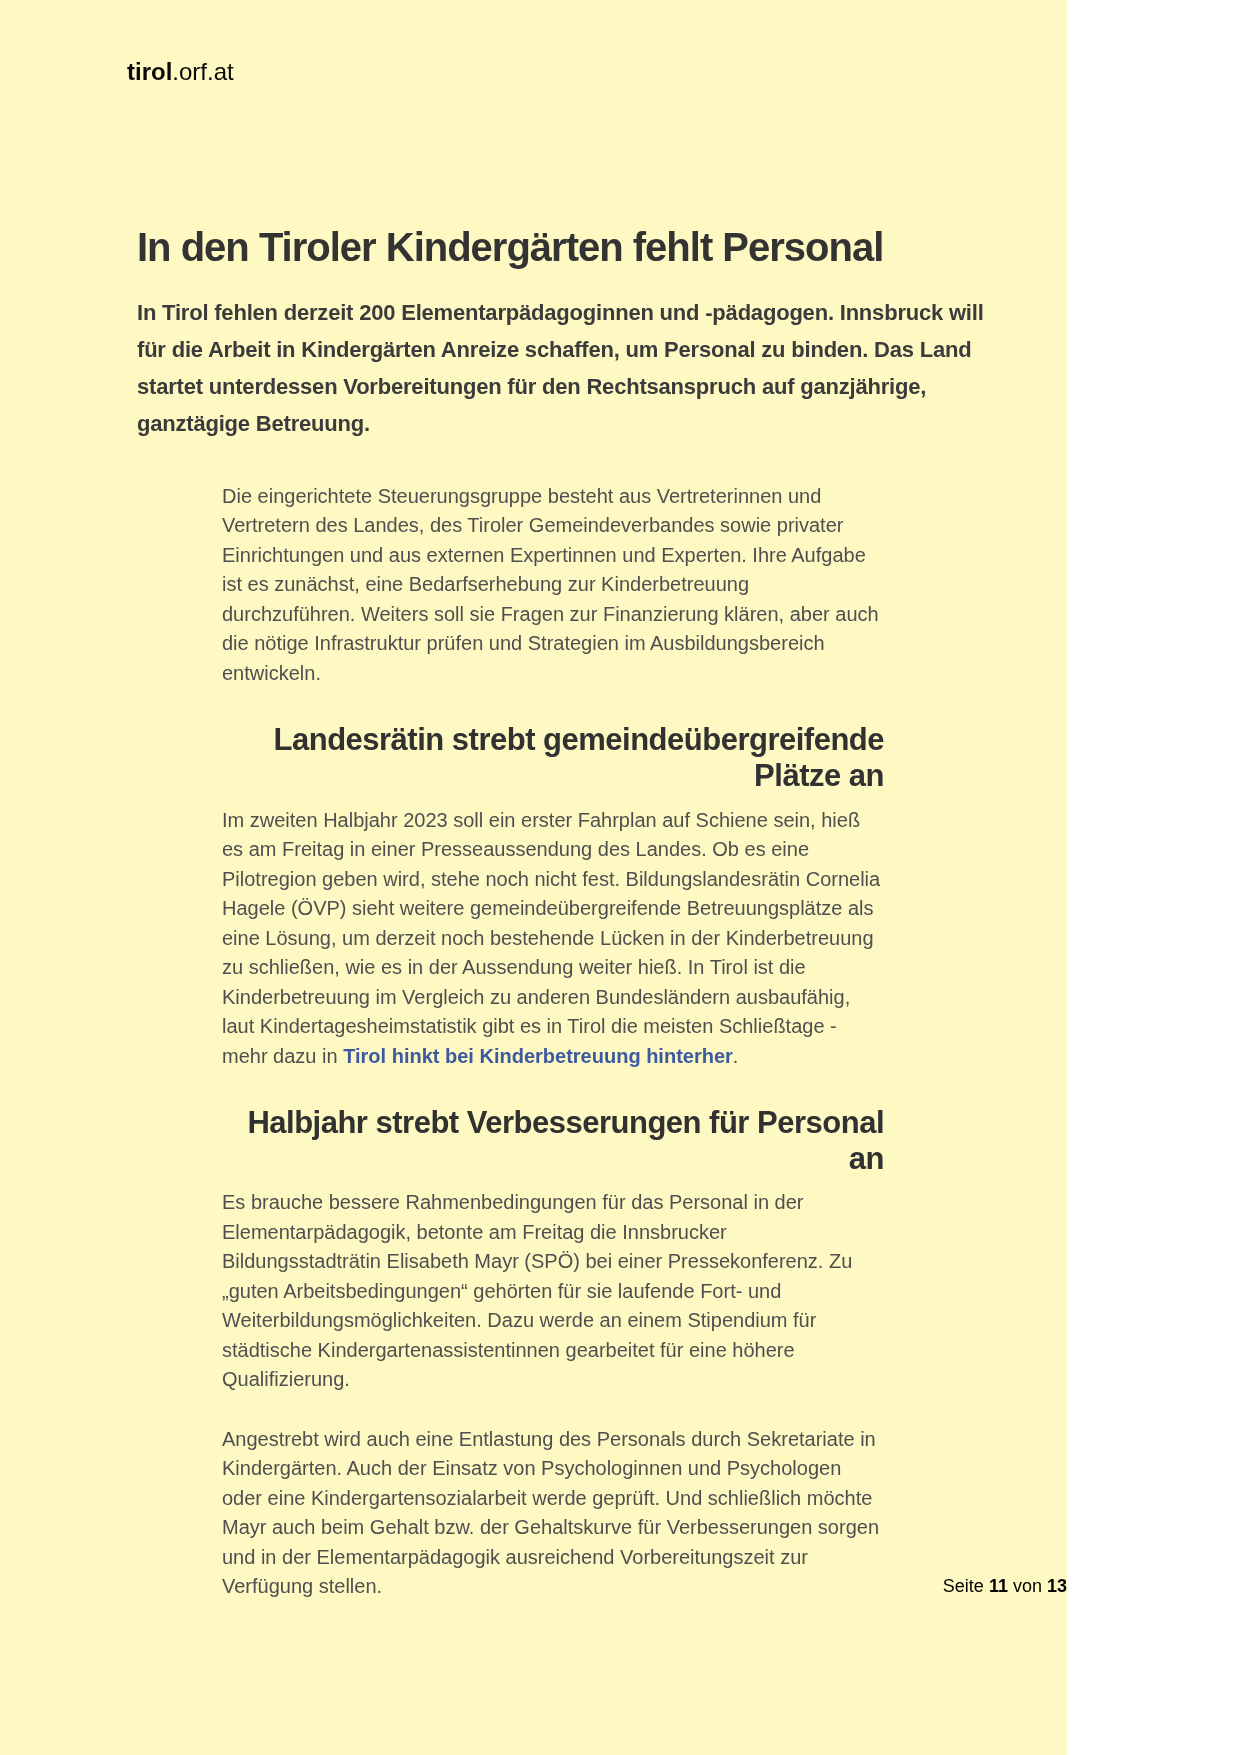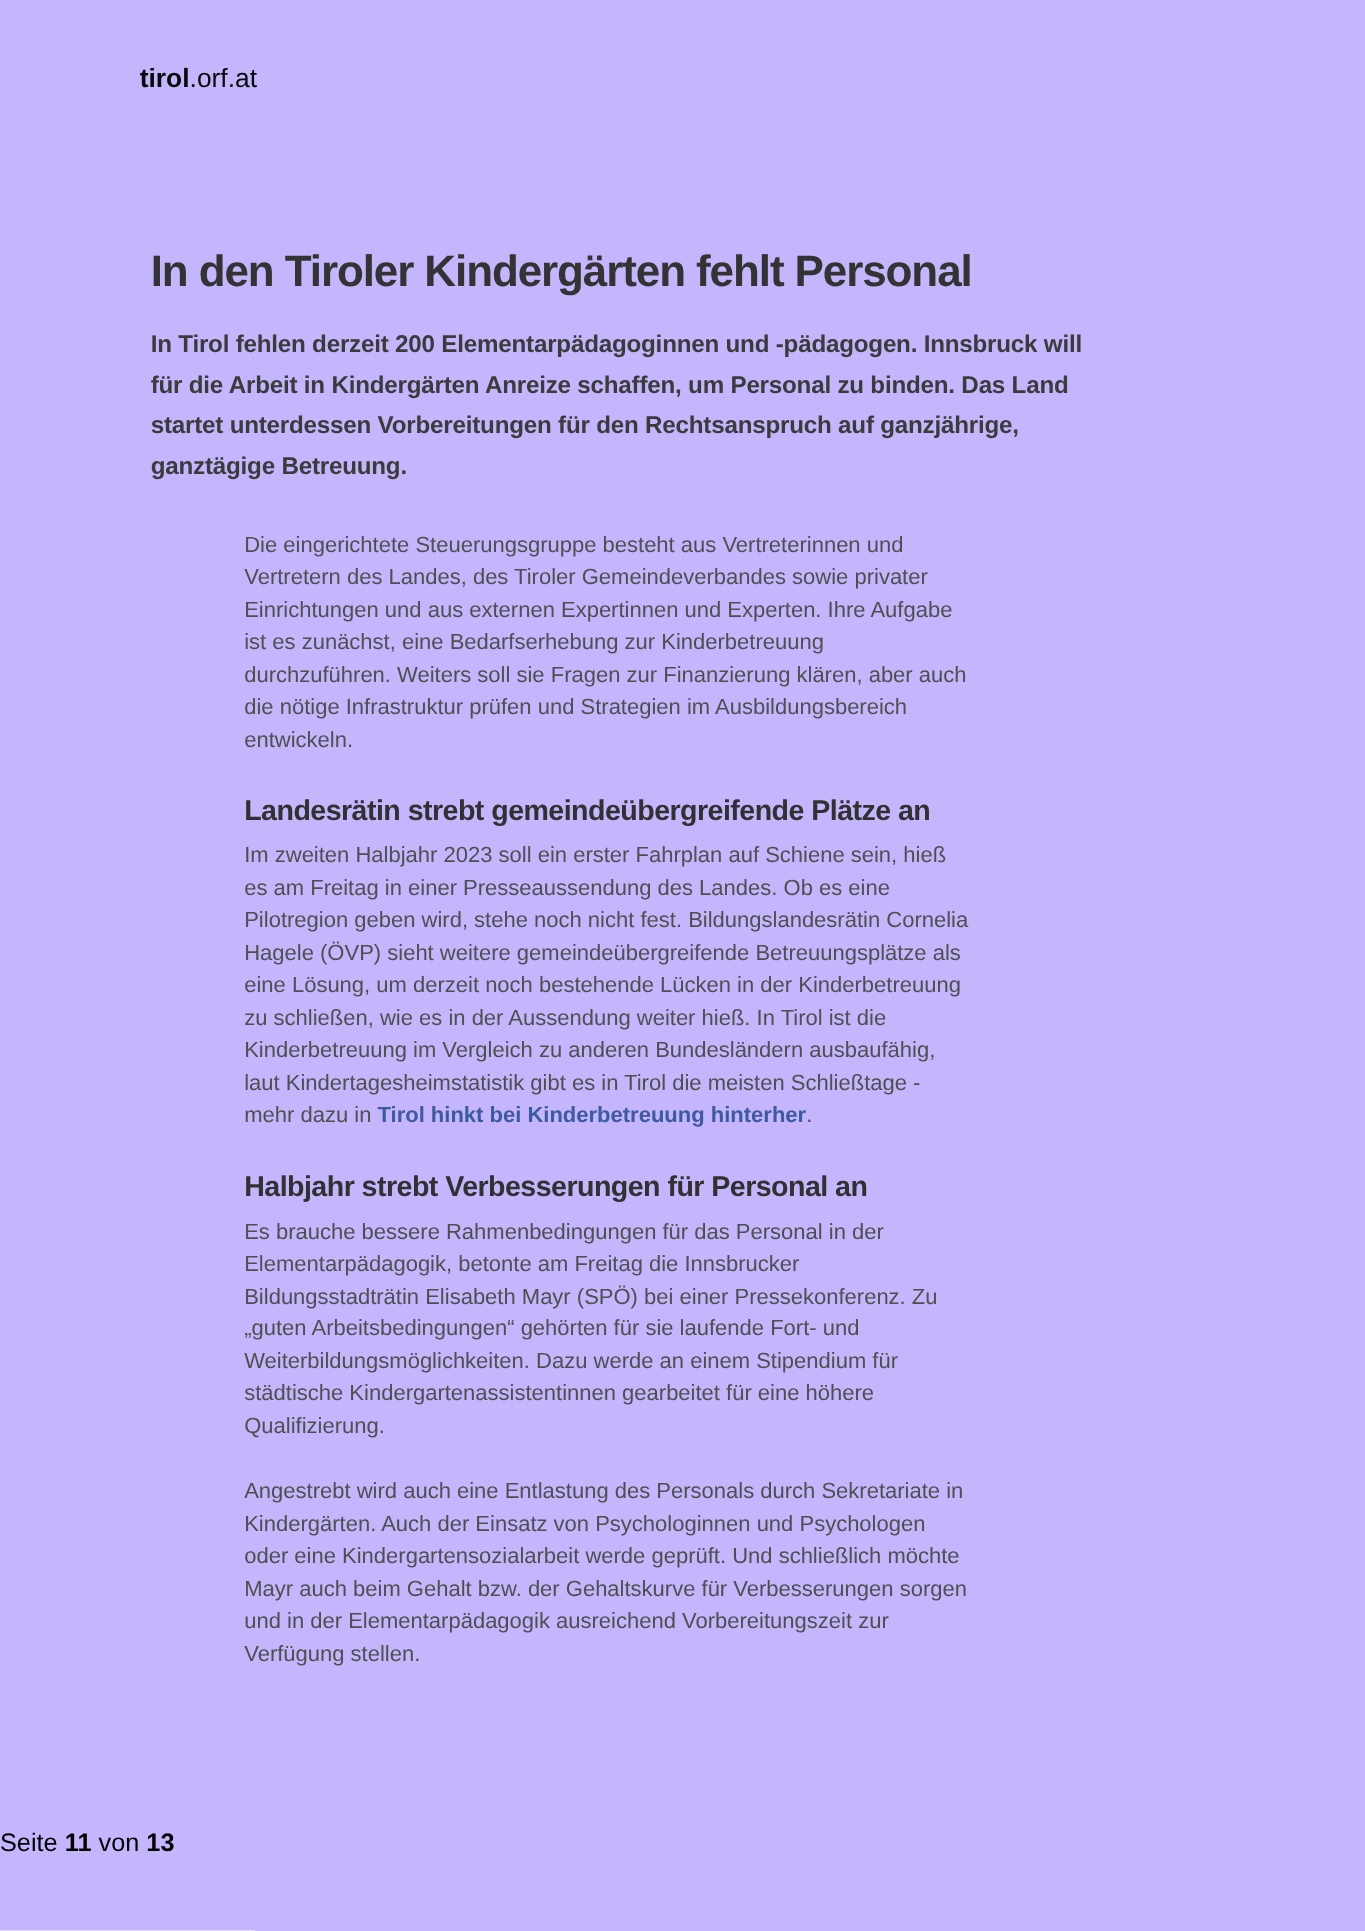--- a/index.html
+++ b/index.html
@@ -2,23 +2,23 @@
 <html lang="de"><head>
 <meta charset="utf-8">
 <style>
   html, body {
     margin: 0;
     padding: 0;
     background: #ffffff;
   }
   .page {
     position: relative;
-    width: 1241px;
+    width: 1067px;
     height: 1755px;
-    background: #c4b5fd;
+    background: #fef9c3;
     font-family: "Liberation Sans", sans-serif;
     overflow: hidden;
   }
   .brand {
     position: absolute;
     left: 127px;
     top: 58px;
     font-size: 24px;
     color: #0a0a0a;
   }
@@ -53,38 +53,39 @@
     width: 662px;
     font-size: 20px;
     line-height: 29.5px;
     color: #4f4f4f;
   }
   .body-para {
     margin: 0 0 30px 0;
   }
   h2.section-heading {
     margin: 34px 0 12px 0;
-    font-size: 26px;
+    font-size: 31px;
     font-weight: 700;
     color: #313131;
     letter-spacing: -0.5px;
     line-height: 1.15;
+    text-align: right;
   }
   a.inline-link {
     font-weight: 700;
     text-decoration: none;
     cursor: pointer;
   }
   .footer {
     position: absolute;
     left: 0;
     width: 100%;
-    top: 1662px;
-    text-align: left;
-    font-size: 23px;
+    top: 1576px;
+    text-align: right;
+    font-size: 18px;
     color: #000000;
   }
   .footer .num { font-weight: 700; }
 </style>
 </head>
 <body>
 
 <div class="page">
 
   <div class="brand">

